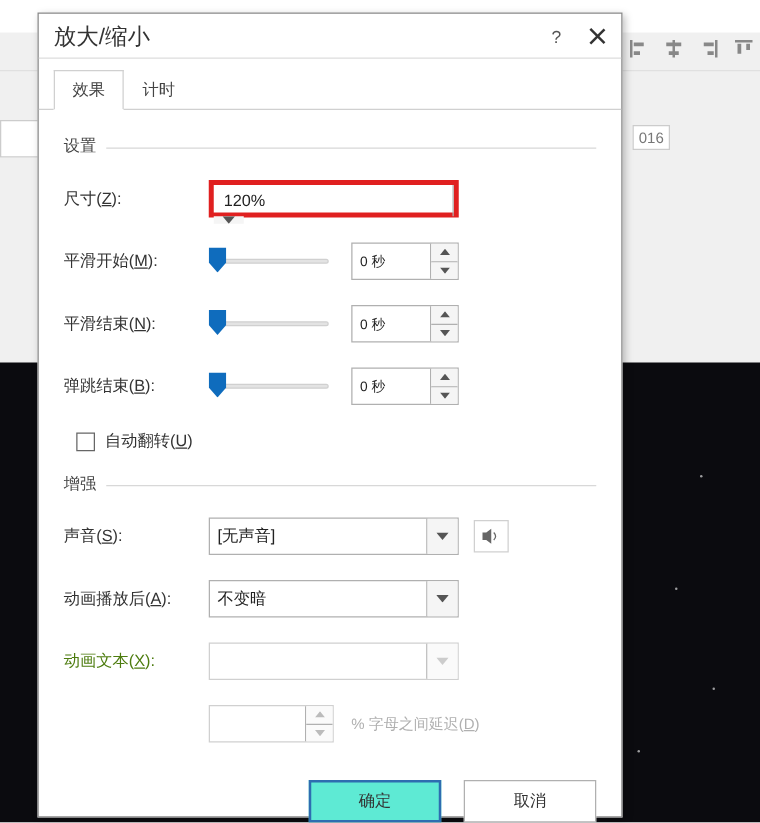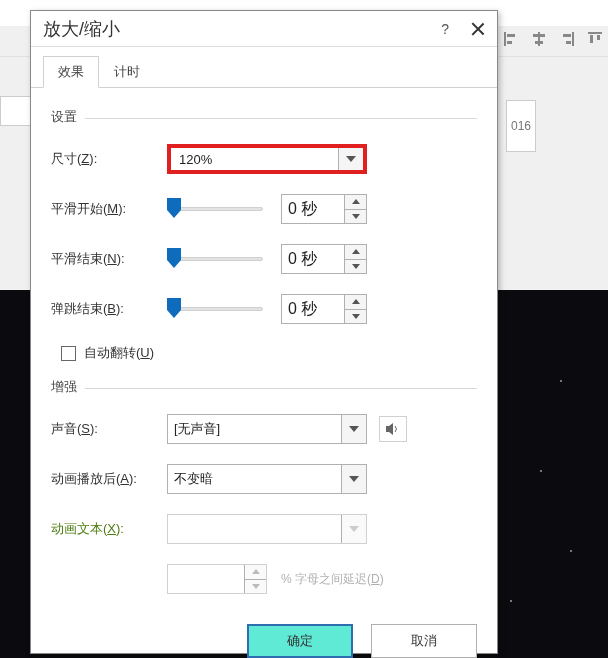--- a/index.html
+++ b/index.html
@@ -2,21 +2,21 @@
 <html><head>
 <meta charset="utf-8">
 <style>
   * { box-sizing: border-box; font-family: "Microsoft YaHei", "SimSun", sans-serif; }
   body { margin: 0; width: 608px; height: 658px; background: #f0f0f0; overflow: hidden; position: relative; }
   .bg-toolbar { position: absolute; top: 26px; right: 0; display: flex; gap: 10px; padding: 4px; }
   .tb-icon { width: 18px; height: 18px; }
   .bg-ribbon-top { position: absolute; top: 0; left: 0; right: 0; height: 26px; background: #fff; }
   .bg-dark { position: absolute; top: 290px; left: 0; width: 608px; height: 368px; background: #0b0b0f; }
   .bg-line { position: absolute; top: 56px; left: 0; right: 0; height: 1px; background: #e0e0e0; }
-  .timeline-marker { position: absolute; top: 100px; right: 72px; font-size: 12px; color: #777; background: #fff; padding: 18px 4px; border: 1px solid #ccc; }
+  .timeline-marker { position: absolute; top: 100px; right: 72px; font-size: 12px; color: #777; background: #fff; padding: 2px 4px; border: 1px solid #ccc; }
   .timeline-strip { position: absolute; top: 96px; left: 0; width: 40px; height: 30px; background: #fff; border: 1px solid #ccc; }
   .star { position: absolute; width: 2px; height: 2px; background: #fff; border-radius: 50%; opacity: .6; }
 
   .dialog { position: absolute; top: 10px; left: 30px; width: 468px; height: 644px; background: #fff; border: 1px solid #888; box-shadow: 2px 2px 6px rgba(0,0,0,0.25); }
   .titlebar { height: 36px; display: flex; align-items: center; justify-content: space-between; padding: 0 12px; border-bottom: 1px solid #ddd; }
   .titlebar .title { font-size: 18px; color: #333; }
   .titlebar .ctrls { display: flex; gap: 22px; align-items: center; }
   .help-mark { font-size: 14px; color: #555; cursor: default; }
   .close-x { width: 14px; height: 14px; position: relative; }
   .close-x::before, .close-x::after { content: ""; position: absolute; left: 6px; top: -1px; width: 1.5px; height: 16px; background: #333; }
@@ -36,29 +36,29 @@
   .row .label { width: 116px; font-size: 13px; color: #333; }
   .row .label.disabled { color: #4d7c0f; }
   .row .label u { text-decoration: underline; }
 
   .combo { display: flex; width: 200px; height: 30px; border: 1px solid #b0b0b0; }
   .combo .val { flex: 1; padding: 4px 6px; font-size: 13px; color: #222; border-right: 1px solid #b0b0b0; display: flex; align-items: center; }
   .combo .val input { border: none; outline: none; width: 100%; font-size: 13px; color: #222; background: transparent; }
   .combo .btn, .spinner .btn { width: 24px; display: flex; align-items: center; justify-content: center; background: #f5f5f5; }
   .combo .btn svg, .spinner .btn svg { width: 10px; height: 6px; }
 
-  .red-box { border: 4px solid #e02020 !important; }
+  .red-box { border: 4px solid #e02020 !important; flex-direction: column; }
 
   .slider-wrap { width: 96px; height: 18px; position: relative; margin-right: 18px; }
   .slider-track { position: absolute; top: 7px; left: 6px; right: 0; height: 4px; background: #e3e3e3; border: 1px solid #d0d0d0; border-radius: 2px; }
   .slider-thumb { position: absolute; top: -2px; left: 0; width: 14px; height: 20px; }
   .slider-thumb svg { width: 14px; height: 20px; }
 
   .spinner { display: flex; width: 86px; height: 30px; border: 1px solid #b0b0b0; }
-  .spinner .v { flex: 1; padding: 4px 6px; font-size: 16px; color: #222; display: flex; align-items: center; }
+  .spinner .v { flex: 1; padding: 4px 6px; font-size: 11px; color: #222; display: flex; align-items: center; }
   .spinner .btns { width: 22px; display: flex; flex-direction: column; border-left: 1px solid #b0b0b0; }
   .spinner .btns div { flex: 1; display: flex; align-items: center; justify-content: center; background: #f5f5f5; }
   .spinner .btns div:first-child { border-bottom: 1px solid #b0b0b0; }
   .spinner .btns svg { width: 8px; height: 5px; }
 
   .checkbox { display: flex; align-items: center; gap: 8px; font-size: 13px; color: #333; margin: 10px 0 16px 10px; }
   .checkbox .box { width: 15px; height: 15px; border: 1px solid #666; }
 
   .enhance .combo { width: 200px; }
   .sound-icon { margin-left: 12px; width: 28px; height: 26px; border: 1px solid #d0d0d0; display: flex; align-items: center; justify-content: center; }

